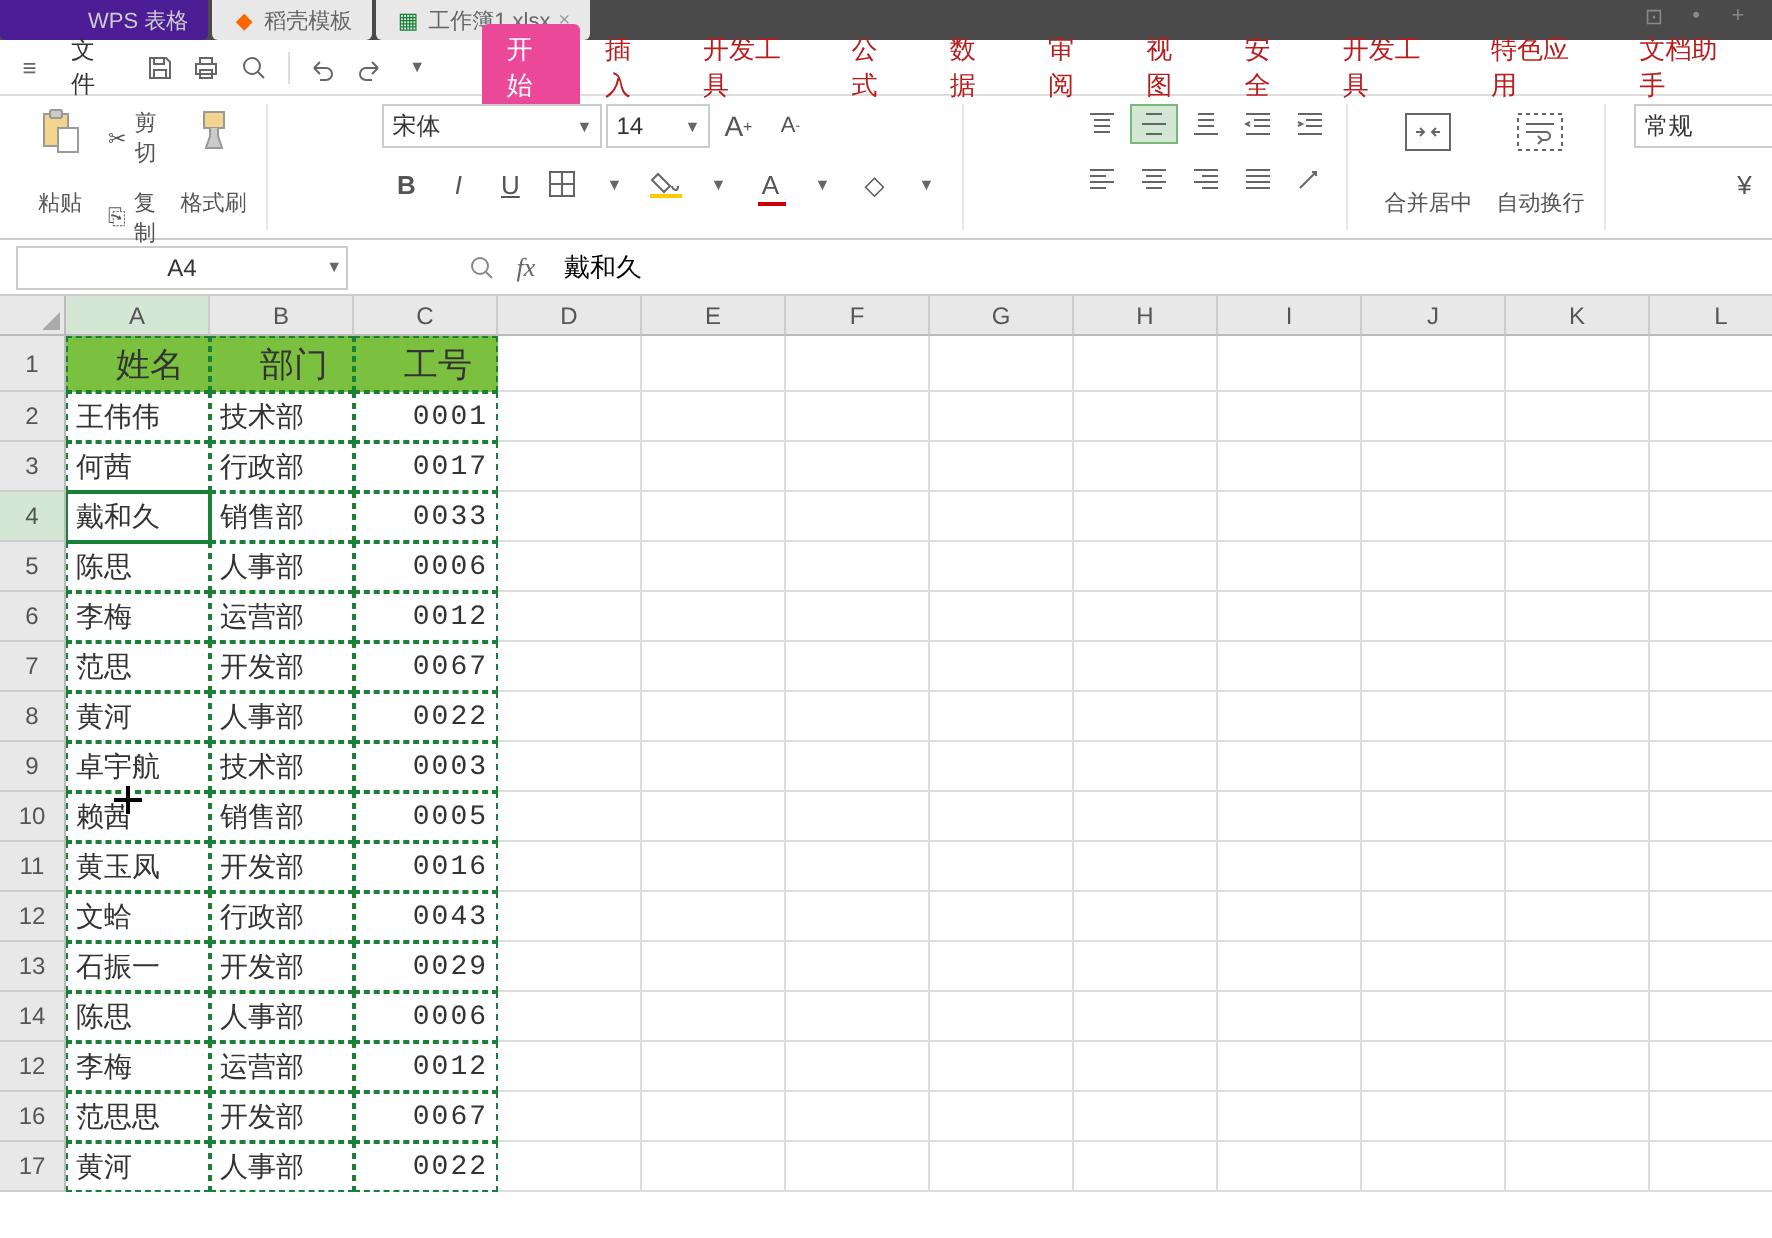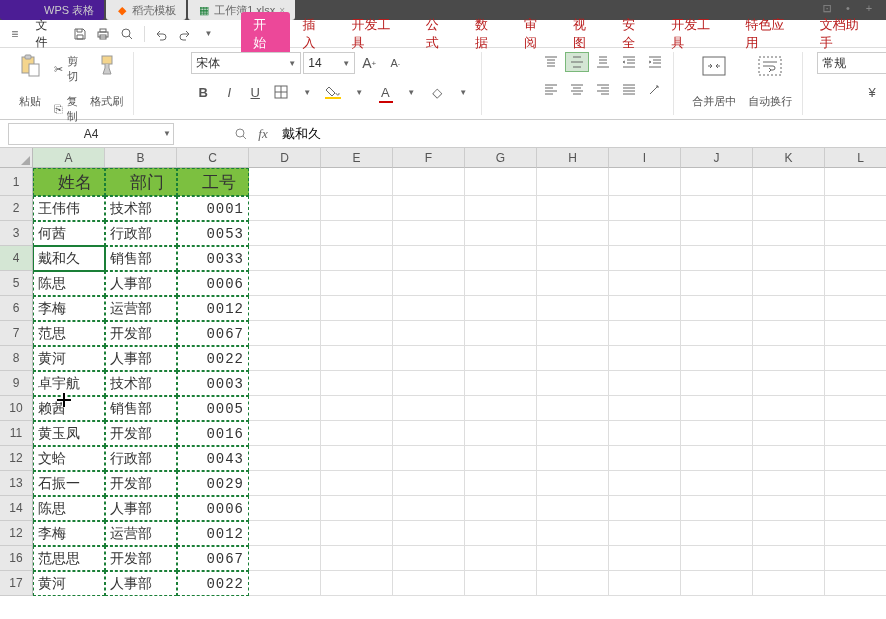--- a/index.html
+++ b/index.html
@@ -429,21 +429,21 @@
           <div class="cell"></div>
           <div class="cell"></div>
           <div class="cell"></div>
           <div class="cell"></div>
           <div class="cell"></div>
           <div class="cell"></div>
         </div>
         <div class="cell-row">
           <div class="cell marching-ants">何茜</div>
           <div class="cell marching-ants">行政部</div>
-          <div class="cell num marching-ants">0053</div>
+          <div class="cell num marching-ants">0017</div>
           <div class="cell"></div>
           <div class="cell"></div>
           <div class="cell"></div>
           <div class="cell"></div>
           <div class="cell"></div>
           <div class="cell"></div>
           <div class="cell"></div>
           <div class="cell"></div>
           <div class="cell"></div>
         </div>

